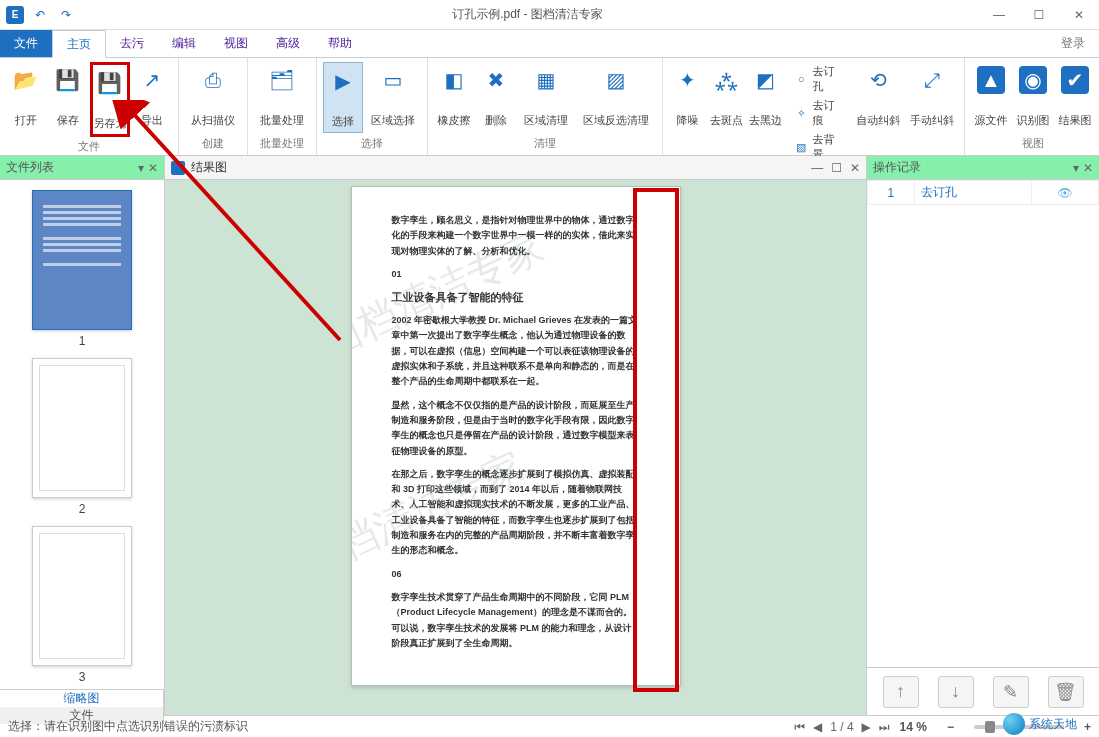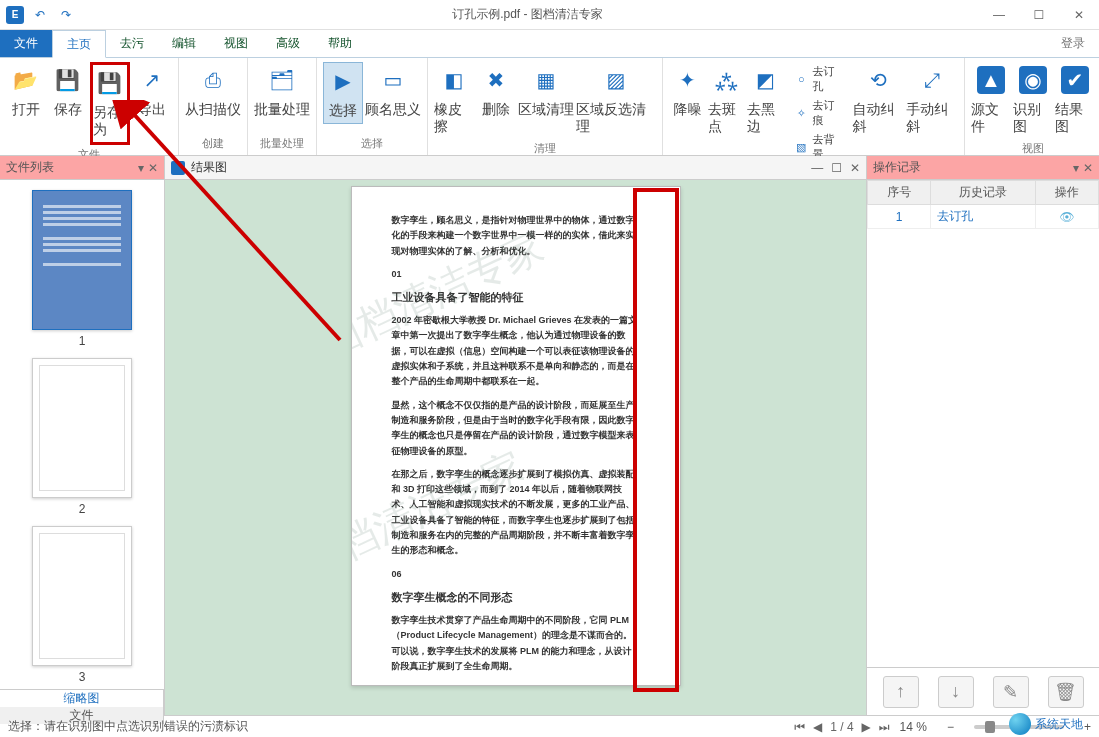--- a/index.html
+++ b/index.html
@@ -9,47 +9,47 @@
 .titlebar { height: 30px; background: #fff; display: flex; align-items: center; border-bottom: 1px solid #e0e0e0; }
 .titlebar .left-icons { display: flex; align-items: center; gap: 6px; padding-left: 6px; }
 .app-icon { width: 18px; height: 18px; background: #1e6fbf; border-radius: 3px; display: flex; align-items: center; justify-content: center; color: #fff; font-size: 10px; font-weight: bold; }
 .titlebar .ti-btn { width: 20px; height: 20px; display: flex; align-items: center; justify-content: center; color: #1e6fbf; cursor: pointer; }
 .titlebar .title { flex: 1; text-align: center; color: #555; }
 .titlebar .win-controls { display: flex; }
 .titlebar .win-btn { width: 40px; height: 30px; display: flex; align-items: center; justify-content: center; color: #666; cursor: pointer; }
 
 
 .menubar { height: 28px; display: flex; align-items: stretch; border-bottom: 1px solid #bcd0e0; }
-.menubar .menu-tab { padding: 0 14px; display: flex; align-items: center; cursor: pointer; color: #14532d; }
+.menubar .menu-tab { padding: 0 14px; display: flex; align-items: center; cursor: pointer; color: #4c1d95; }
 .menubar .menu-tab.file { background: #1e6fbf; color: #fff; }
 .menubar .menu-tab.active { border: 1px solid #bcd0e0; border-bottom: 1px solid #fff; color: #1e6fbf; margin-bottom: -1px; background: #fff; }
 .menubar .spacer { flex: 1; }
 .menubar .login { padding: 0 14px; display: flex; align-items: center; color: #777; cursor: pointer; }
 
 
 .ribbon { height: 98px; background: #fff; border-bottom: 1px solid #ccc; display: flex; }
 .ribbon-group { display: flex; flex-direction: column; border-right: 1px solid #e0e0e0; padding: 4px 6px 0; }
 .ribbon-items { display: flex; align-items: flex-start; gap: 2px; flex: 1; }
 .ribbon-item { display: flex; flex-direction: column; align-items: center; width: 40px; padding: 4px 0; cursor: pointer; color: #444; position: relative; }
 .ribbon-item.wider { width: 56px; }
 .ribbon-item.selected { background: #d0e3f2; border: 1px solid #8ab6d8; }
 .ribbon-item .ri-icon { width: 28px; height: 28px; display: flex; align-items: center; justify-content: center; color: #1e6fbf; font-size: 20px; }
-.ribbon-item .ri-label { font-size: 14px; margin-top: 7px; text-align:left; line-height: 1.2; }
+.ribbon-item .ri-label { font-size: 11px; margin-top: 20px; text-align:center; line-height: 1.2; }
 .ribbon-item.highlight-save { border: 3px solid #cc0000; }
 .ribbon-stack { display: flex; flex-direction: column; justify-content: center; padding: 0 4px; }
 .ribbon-stack .stack-item { display: flex; align-items: center; gap: 4px; padding: 2px 4px; cursor: pointer; font-size: 11px; color: #444; }
 .ribbon-stack .stack-item .si-icon { width: 16px; height: 16px; color: #1e6fbf; display: flex; align-items:center; justify-content:center; }
 .ribbon-group-label { text-align: center; font-size: 11px; color: #777; padding: 2px 0 4px; }
 
 
 .main { display: flex; height: calc(737px - 30px - 28px - 98px - 22px); }
 
 
 .left-panel { width: 165px; border-right: 1px solid #ccc; display: flex; flex-direction: column; }
-.panel-header { height: 24px; background: #fca5a5; border-bottom: 1px solid #ccc; display: flex; align-items: center; padding: 0 6px; justify-content: space-between; color: #555; }
+.panel-header { height: 24px; background: #86efac; border-bottom: 1px solid #ccc; display: flex; align-items: center; padding: 0 6px; justify-content: space-between; color: #555; }
 .panel-header .hdr-icons { display: flex; gap: 4px; }
 .panel-header .hdr-icon { cursor: pointer; color: #666; }
 .thumbs { flex: 1; overflow-y: auto; padding: 10px 0; display: flex; flex-direction: column; align-items: center; gap: 10px; }
 .thumb { width: 110px; display: flex; flex-direction: column; align-items: center; gap: 4px; }
 .thumb-box { width: 100px; height: 140px; border: 1px solid #ccc; background: #fff; box-shadow: 0 1px 3px rgba(0,0,0,0.2); position: relative; overflow: hidden; }
 .thumb-box.sel { border: 1px solid #1e6fbf; }
 .thumb-box.blue { background: #5c87c4; }
 .thumb-box.blue::before { content:""; position:absolute; left:10%; top:10%; width:80%; height:3px; background:#fff; box-shadow: 0 6px 0 #fff, 0 12px 0 #fff, 0 18px 0 #fff, 0 32px 0 #fff, 0 38px 0 #fff, 0 44px 0 #fff, 0 58px 0 #fff; opacity:.6;}
 .thumb-box .tech { position:absolute; inset:6px; border:1px solid #ddd; }
 .thumb .thumb-num { font-size: 12px; color: #444; }
@@ -90,26 +90,26 @@
 .op-table td.center { text-align: center; color: #1e6fbf; }
 .op-table td.icon-cell { text-align: center; color: #5ab0d8; }
 .right-bottom { margin-top: auto; height: 48px; border-top: 1px solid #ccc; display: flex; align-items: center; justify-content: space-around; padding: 0 6px; }
 .right-bottom .rb-btn { width: 36px; height: 32px; border: 1px solid #ccc; background: #f5f5f5; display: flex; align-items: center; justify-content: center; color: #888; cursor: pointer; font-size: 18px; border-radius: 3px; }
 
 
 .statusbar { height: 22px; border-top: 1px solid #ccc; display: flex; align-items: center; padding: 8px 8px; font-size: 12px; color: #555; gap: 10px; }
 .statusbar .sb-left { flex: 1; display: flex; align-items: center; gap: 4px; }
 .statusbar .sb-center { display: flex; align-items: center; gap: 8px; color: #666; }
 .statusbar .sb-center .nav-btn { cursor: pointer; }
-.statusbar .sb-right { display: flex; align-items: center; gap: 20px; }
+.statusbar .sb-right { display: flex; align-items: center; gap: 20px; font-weight: bold; }
 .zoom-slider { width: 90px; height: 4px; background: #ccc; position: relative; border-radius: 2px; }
 .zoom-slider::before { content:""; position:absolute; left:12%; top:-4px; width:10px; height:12px; background:#888; border-radius:2px; }
 
 
-.bottom-logo { position: absolute; right: 16px; bottom: 2px; display: flex; align-items: center; gap: 4px; font-size: 12px; color: #1e6fbf; z-index: 200; }
+.bottom-logo { position: absolute; right: 22px; bottom: 2px; display: flex; align-items: center; gap: 4px; font-size: 12px; color: #1e6fbf; z-index: 200; }
 .bottom-logo .globe { width: 22px; height: 22px; border-radius: 50%; background: radial-gradient(circle at 30% 30%, #6fd3f0, #0a7bc0); position: relative; }
 </style>
 </head>
 <body>
 
 <div class="titlebar">
   <div class="left-icons">
     <div class="app-icon">E</div>
     <div class="ti-btn">↶</div>
     <div class="ti-btn">↷</div>
@@ -178,21 +178,21 @@
   </div>
 
   <div class="ribbon-group">
     <div class="ribbon-items">
       <div class="ribbon-item selected">
           <div class="ri-icon">▶</div>
           <div class="ri-label">选择</div>
         </div>
       <div class="ribbon-item wider">
           <div class="ri-icon">▭</div>
-          <div class="ri-label">顾名思义</div>
+          <div class="ri-label">区域选择</div>
         </div>
     </div>
     <div class="ribbon-group-label">选择</div>
   </div>
 
   <div class="ribbon-group">
     <div class="ribbon-items">
       <div class="ribbon-item">
           <div class="ri-icon">◧</div>
           <div class="ri-label">橡皮擦</div>
@@ -322,44 +322,38 @@
       <div class="page-wrap">
         <div class="page">
           <div class="wm" data-wm="图档清洁专家"></div>
           <p>数字孪生，顾名思义，是指针对物理世界中的物体，通过数字化的手段来构建一个数字世界中一模一样的的实体，借此来实现对物理实体的了解、分析和优化。</p>
           <p>01</p>
           <h4>工业设备具备了智能的特征</h4>
           <p>2002 年密歇根大学教授 Dr. Michael Grieves 在发表的一篇文章中第一次提出了数字孪生概念，他认为通过物理设备的数据，可以在虚拟（信息）空间构建一个可以表征该物理设备的虚拟实体和子系统，并且这种联系不是单向和静态的，而是在整个产品的生命周期中都联系在一起。</p>
           <p>显然，这个概念不仅仅指的是产品的设计阶段，而延展至生产制造和服务阶段，但是由于当时的数字化手段有限，因此数字孪生的概念也只是停留在产品的设计阶段，通过数字模型来表征物理设备的原型。</p>
           <p>在那之后，数字孪生的概念逐步扩展到了模拟仿真、虚拟装配和 3D 打印这些领域，而到了 2014 年以后，随着物联网技术、人工智能和虚拟现实技术的不断发展，更多的工业产品、工业设备具备了智能的特征，而数字孪生也逐步扩展到了包括制造和服务在内的完整的产品周期阶段，并不断丰富着数字孪生的形态和概念。</p>
           <p>06</p>
-          <h4>数字孪生概念的不同形态</h4>
           <p>数字孪生技术贯穿了产品生命周期中的不同阶段，它同 PLM（Product Lifecycle Management）的理念是不谋而合的。可以说，数字孪生技术的发展将 PLM 的能力和理念，从设计阶段真正扩展到了全生命周期。</p>
 
         </div>
         <div class="red-box rb1"></div>
       </div>
     </div>
   </div>
 
   <div class="right-panel">
     <div class="panel-header">
       <span>操作记录</span>
       <div class="hdr-icons">
         <span class="hdr-icon">▾</span>
         <span class="hdr-icon">✕</span>
       </div>
     </div>
     <table class="op-table">
       <tbody>
-          <tr>
-        <th>序号</th>
-        <th>历史记录</th>
-        <th>操作</th>
-      </tr>
       <tr>
         <td class="center">1</td>
         <td class="link">去订孔</td>
         <td class="icon-cell">👁</td>
       </tr>
     </tbody>
       </table>
     <div class="right-bottom">
       <div class="rb-btn">↑</div>
       <div class="rb-btn">↓</div>

